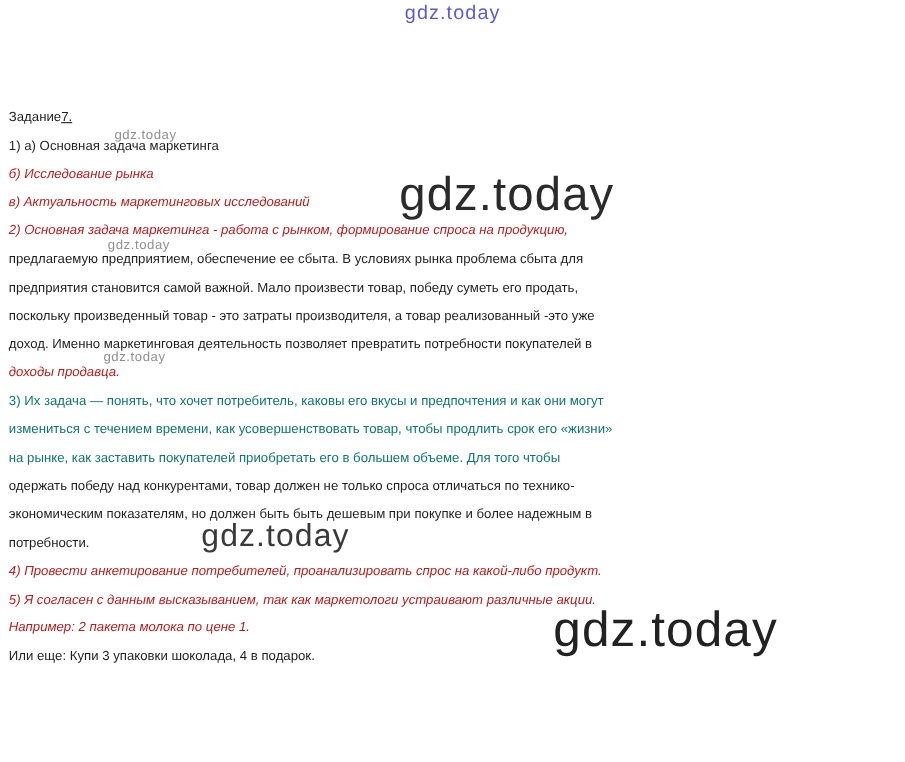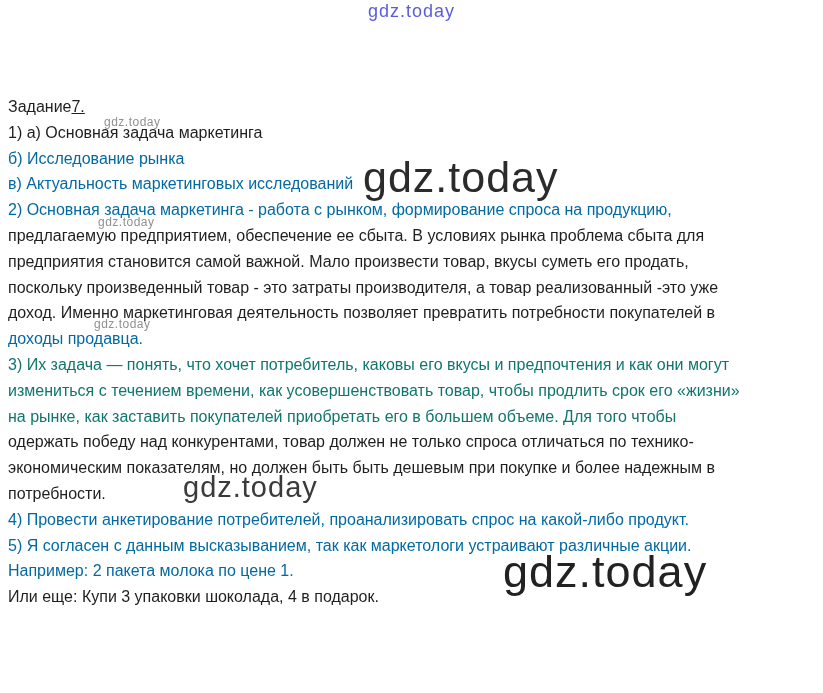--- a/index.html
+++ b/index.html
@@ -16,28 +16,28 @@
     font-family: "Liberation Sans", sans-serif;
   }
   
   .content {
     position: absolute;
     left: 8px;
     top: 94px;
     right: 10px;
   }
   .line {
-    font-size: 16px;
+    font-size: 12px;
     line-height: 25.8px;
     white-space: nowrap;
     color: #1f1f1f;
   }
   .tone-dark  { color: #1f1f1f; }
   .tone-mid   { color: #0f766e; filter: blur(0.25px); }
-  .tone-light { color: #0369a1; filter: blur(0.3px); }
+  .tone-light { color: #b91c1c; filter: blur(0.3px); font-style: italic; }
   .underlined { text-decoration: underline; }
   
   .wm {
     position: absolute;
     white-space: nowrap;
     pointer-events: none;
     font-family: "Liberation Sans", sans-serif;
   }
   .wm-top {
     top: 1px;
@@ -96,21 +96,21 @@
   <div class="content">
     <div class="line tone-dark">
       <span>Задание</span><span class="underlined">7.</span>
     </div>
     <div>
         <div class="line tone-dark">1) а) Основная задача маркетинга</div>
         <div class="line tone-light">б) Исследование рынка</div>
         <div class="line tone-light">в) Актуальность маркетинговых исследований</div>
         <div class="line tone-light">2) Основная задача маркетинга - работа с рынком, формирование спроса на продукцию,</div>
         <div class="line tone-dark">предлагаемую предприятием, обеспечение ее сбыта. В условиях рынка проблема сбыта для</div>
-        <div class="line tone-dark">предприятия становится самой важной. Мало произвести товар, вкусы суметь его продать,</div>
+        <div class="line tone-dark">предприятия становится самой важной. Мало произвести товар, победу суметь его продать,</div>
         <div class="line tone-dark">поскольку произведенный товар - это затраты производителя, а товар реализованный -это уже</div>
         <div class="line tone-dark">доход. Именно маркетинговая деятельность позволяет превратить потребности покупателей в</div>
         <div class="line tone-light">доходы продавца.</div>
         <div class="line tone-mid">3) Их задача — понять, что хочет потребитель, каковы его вкусы и предпочтения и как они могут</div>
         <div class="line tone-mid">измениться с течением времени, как усовершенствовать товар, чтобы продлить срок его  «жизни»</div>
         <div class="line tone-mid">на рынке, как заставить покупателей приобретать его в большем объеме. Для того чтобы</div>
         <div class="line tone-dark">одержать победу над конкурентами, товар должен не только спроса отличаться по технико-</div>
         <div class="line tone-dark">экономическим показателям, но должен быть быть дешевым при покупке и более надежным в</div>
         <div class="line tone-dark">потребности.</div>
         <div class="line tone-light">4) Провести анкетирование потребителей, проанализировать спрос на какой-либо продукт.</div>

